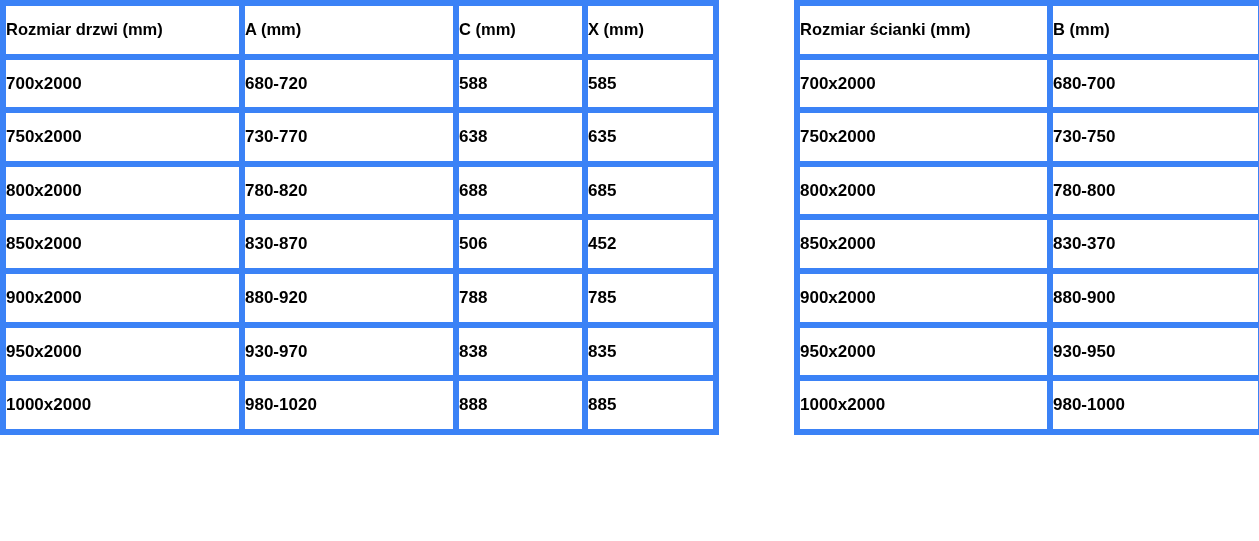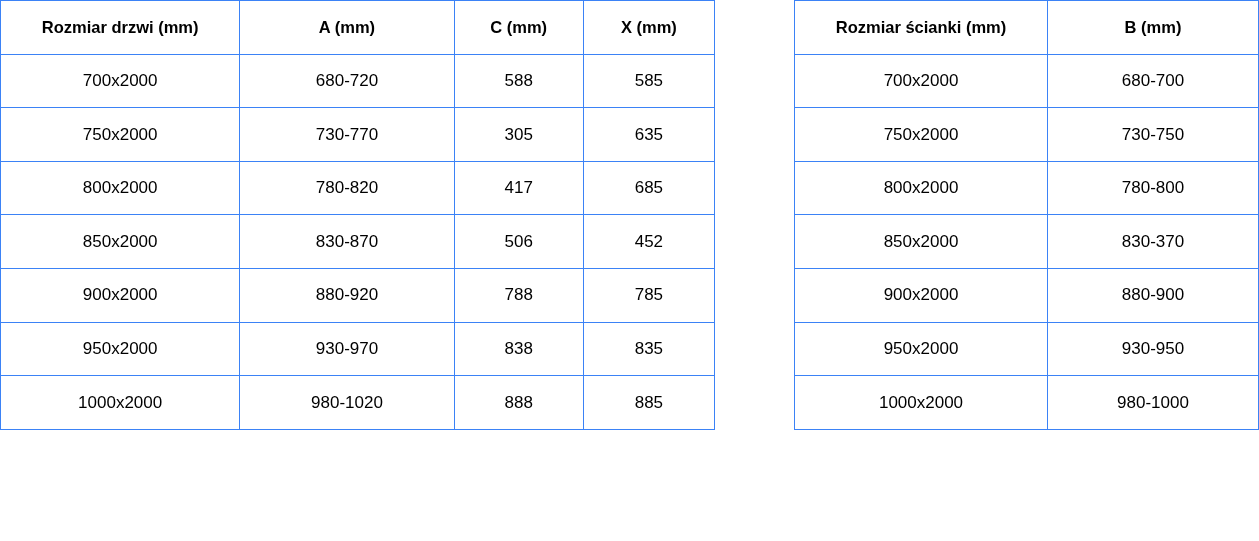--- a/index.html
+++ b/index.html
@@ -19,36 +19,36 @@
     position: absolute;
     inset: 0;
   }
   table.spec {
     position: absolute;
     border-collapse: collapse;
     table-layout: fixed;
   }
   table.spec th,
   table.spec td {
-    border: 1px solid #3b82f6;
-    text-align: center;
+    border: 6px solid #3b82f6;
+    text-align: left;
     vertical-align: middle;
     font-size: 17px;
     line-height: 1.15;
     padding: 0;
     height: 53.6px;
     box-sizing: border-box;
     white-space: nowrap;
   }
   table.spec th {
     font-weight: bold;
     font-size: 16.5px;
   }
   table.spec td {
-    font-weight: normal;
+    font-weight: bold;
     margin-left: 12px;
   }
   
   #table-doors {
     left: 0px;
     top: 0px;
     width: 715px;
   }
   #table-doors col.c0 { width: 239px; }
   #table-doors col.c1 { width: 214px; }
@@ -87,27 +87,27 @@
     <tbody>
       <tr>
         <td>700x2000</td>
         <td>680-720</td>
         <td>588</td>
         <td>585</td>
       </tr>
       <tr>
         <td>750x2000</td>
         <td>730-770</td>
-        <td>305</td>
+        <td>638</td>
         <td>635</td>
       </tr>
       <tr>
         <td>800x2000</td>
         <td>780-820</td>
-        <td>417</td>
+        <td>688</td>
         <td>685</td>
       </tr>
       <tr>
         <td>850x2000</td>
         <td>830-870</td>
         <td>506</td>
         <td>452</td>
       </tr>
       <tr>
         <td>900x2000</td>

